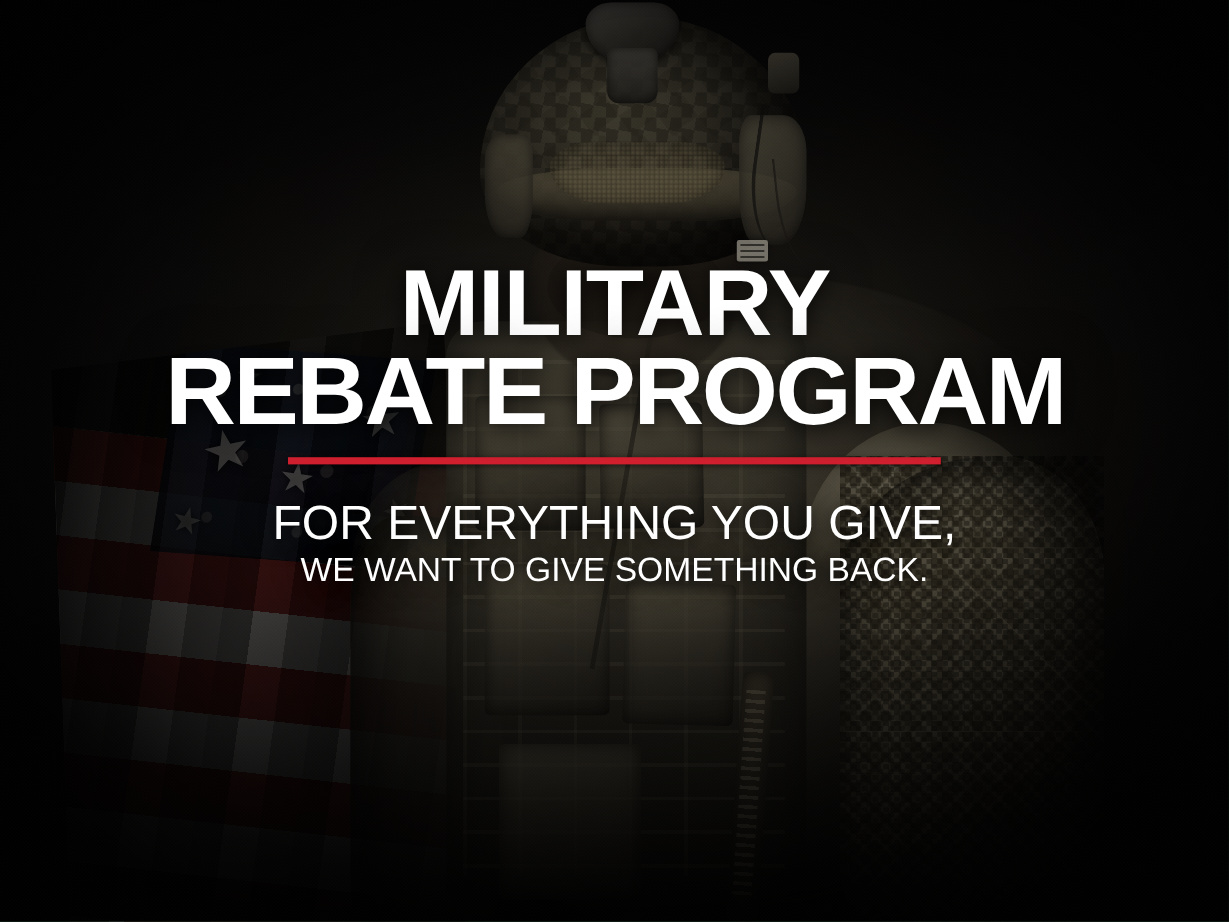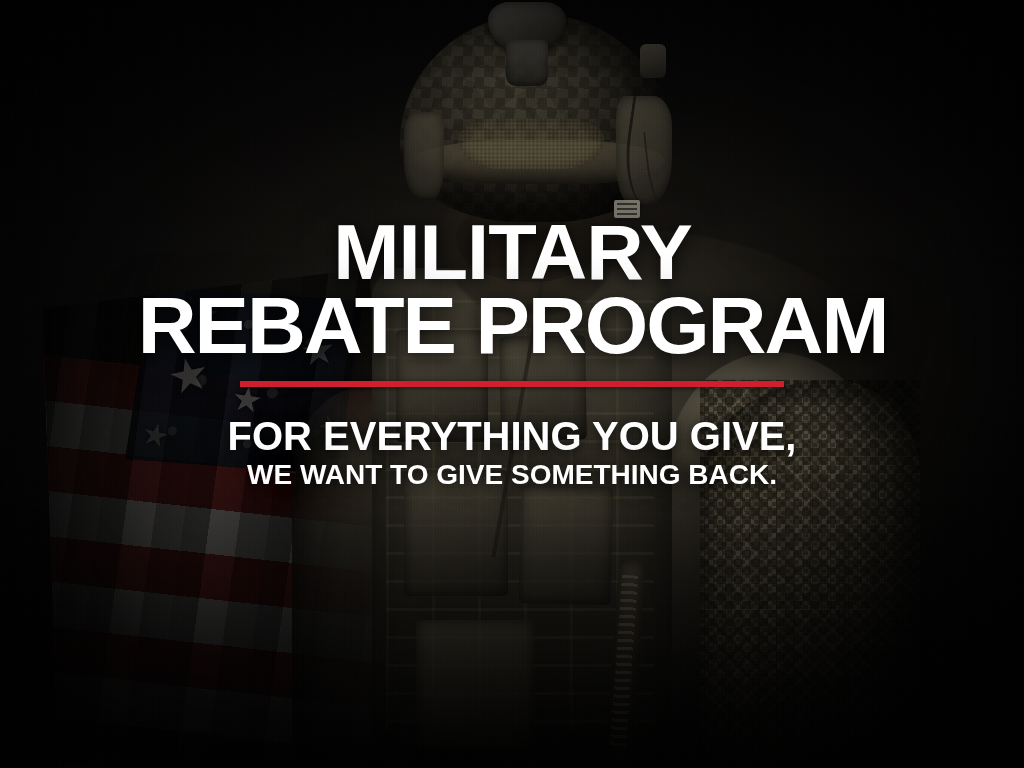--- a/index.html
+++ b/index.html
@@ -334,21 +334,21 @@
   .rule{
     width:544px; height:6px;
     background:#d2202f;
     margin:18px 0 26px 0;
     box-shadow:0 1px 5px rgba(0,0,0,.6);
   }
 
   .subhead{
     color:#ffffff;
     font-family:"Liberation Sans", sans-serif;
-    font-weight:bold;
+    font-weight:normal;
     font-size:40px;
     line-height:1.15;
     letter-spacing:0px;
     text-transform:uppercase;
     text-shadow:0 2px 12px rgba(0,0,0,.72), 0 0 30px rgba(0,0,0,.4);
     white-space:nowrap;
   }
   .subhead .sline2{ display:block; font-size:28px; }
 </style>
 </head>

